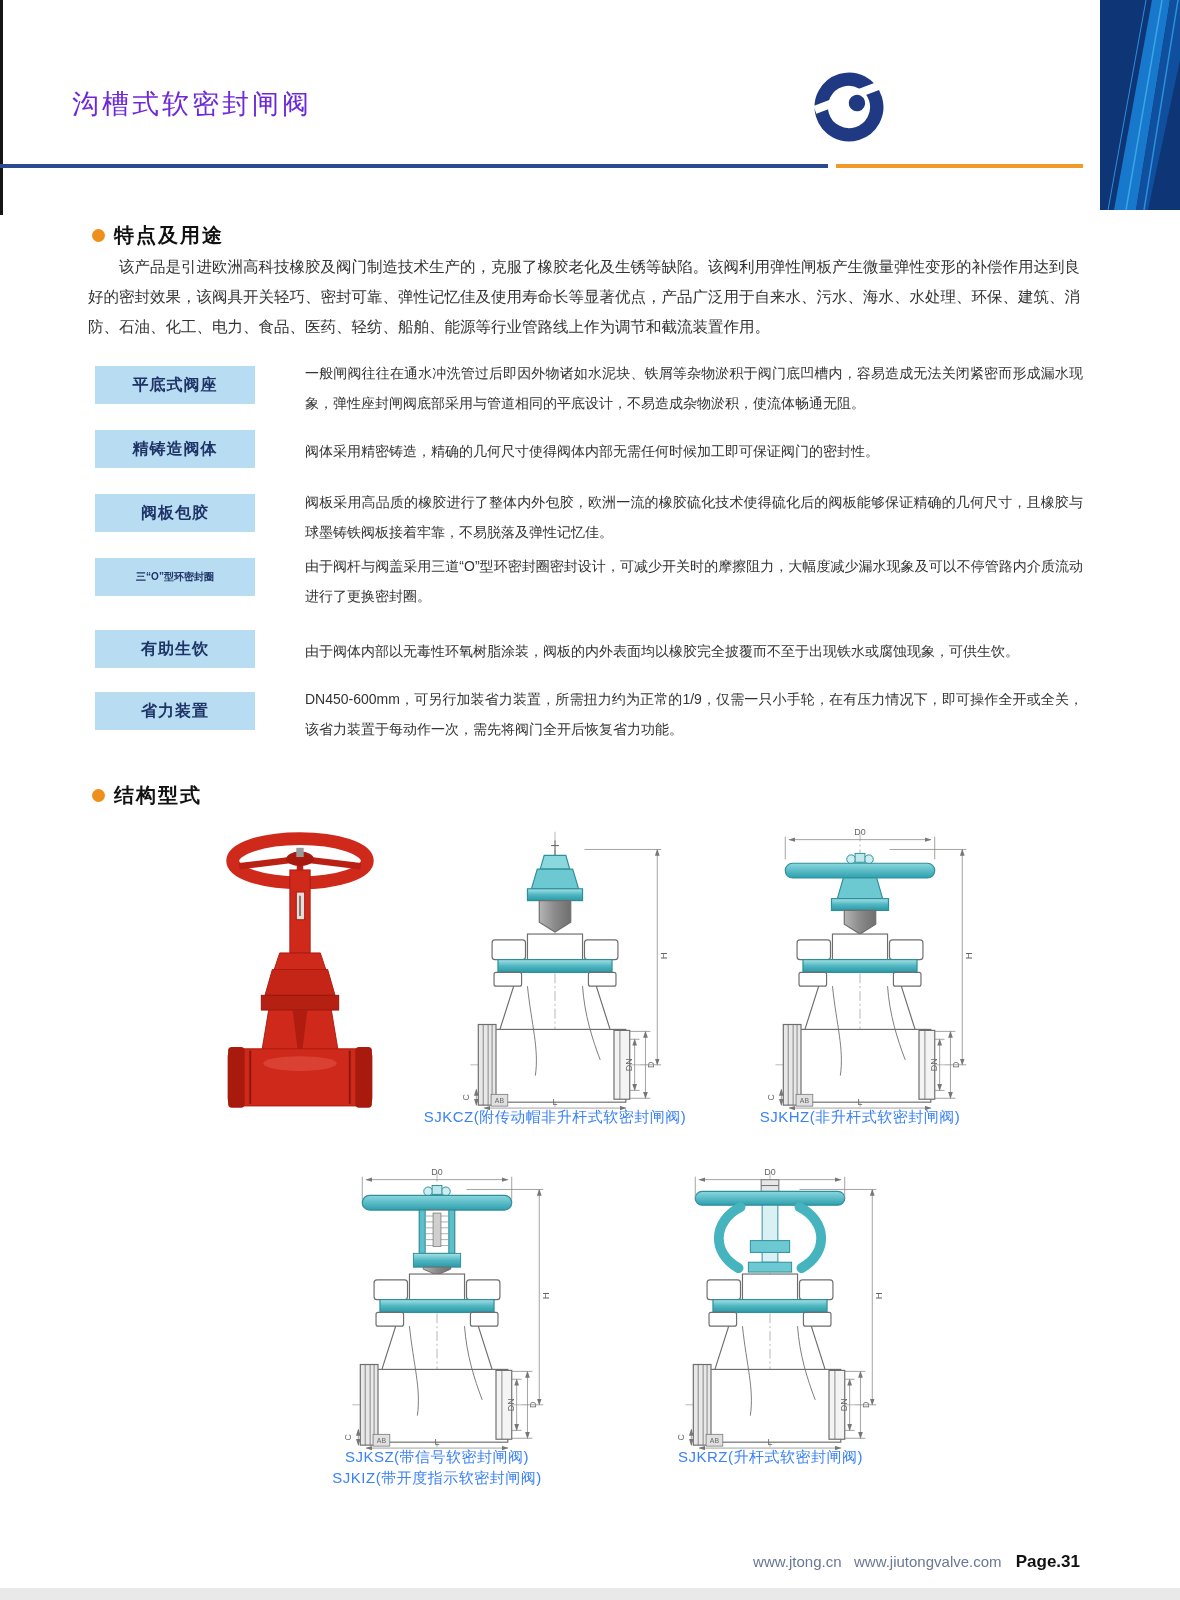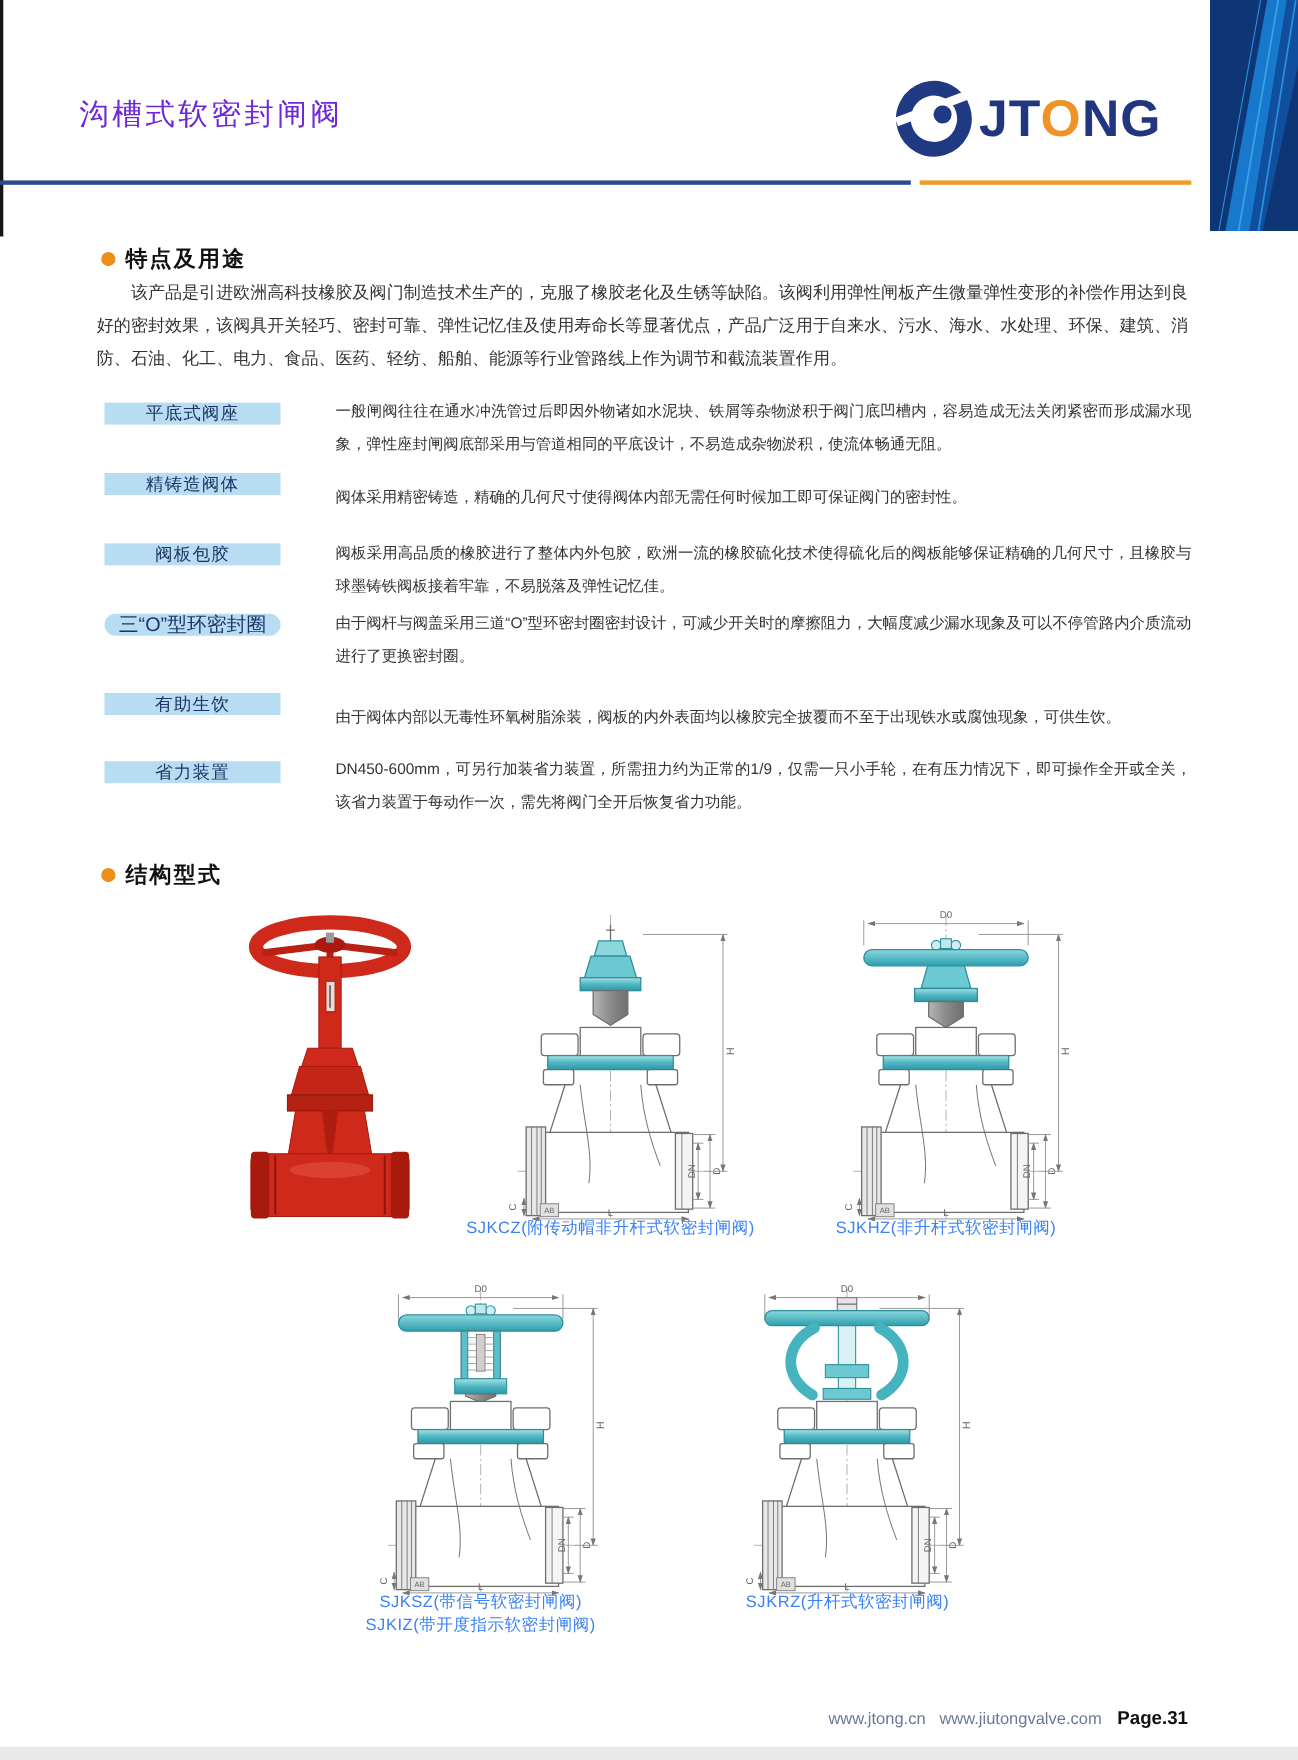--- a/index.html
+++ b/index.html
@@ -20,24 +20,24 @@
   
   .sec-head{display:flex;align-items:center;gap:9px;}
   .sec-dot{width:13px;height:13px;border-radius:50%;background:#ee8f1c;}
   .sec-title{font-size:20px;font-weight:bold;color:#111;letter-spacing:2px;}
   #sec1{left:92px;top:222px;}
   #sec2{left:92px;top:782px;}
   #intro{left:88px;top:252px;width:992px;font-size:15.5px;line-height:30px;
          text-align:justify;text-indent:2em;color:#333;}
 
   
-  .feat-box{left:95px;width:160px;height:20px;background:#b8dcf2;color:#1e3466;
-            font-weight:normal;font-size:16px;letter-spacing:1px;display:flex;
+  .feat-box{left:95px;width:160px;height:38px;background:#b8dcf2;color:#1e3466;
+            font-weight:bold;font-size:16px;letter-spacing:1px;display:flex;
             align-items:center;justify-content:center;}
-  .feat-box.long{font-size:18px;letter-spacing:0;border-radius:14px;}
+  .feat-box.long{font-size:10px;letter-spacing:0;}
   .feat-text{left:305px;width:778px;font-size:14px;line-height:30px;text-align:justify;color:#333;}
 
   
   .caption{font-size:15px;color:#3b82f6;text-align:center;letter-spacing:.5px;line-height:21px;}
   svg text{font-family:"Liberation Sans",sans-serif;}
 
   
   #footer{left:600px;top:1552px;width:480px;text-align:right;font-size:15px;color:#6a7894;}
   #footer .page{font-size:17px;font-weight:bold;color:#111;margin-left:10px;}
   #bottom-strip{left:0;top:1588px;width:1180px;height:12px;background:#e9e9e9;}
@@ -137,21 +137,20 @@
 <div class="abs" id="rule-orange"></div>
 
 <div class="abs" id="logo">
   <svg width="74" height="74" viewBox="0 0 72 72">
     <g transform="rotate(28 36 36)">
       <circle cx="36" cy="36" r="27" fill="none" stroke="#1f3a82" stroke-width="13"></circle>
       <line x1="8" y1="54" x2="52" y2="4" stroke="#ffffff" stroke-width="8"></line>
       <circle cx="41" cy="29" r="8" fill="#1f3a82"></circle>
     </g>
   </svg>
-  <div class="word"><span>JT</span><span class="o">O</span><span>NG</span></div>
 </div>
 
 <svg class="abs" id="corner-band" viewBox="0 0 80 210" preserveAspectRatio="none">
   <rect width="80" height="210" fill="#0e3576"></rect>
   <polygon points="14,210 52,0 70,0 36,210" fill="#1878cc"></polygon>
   <polygon points="36,210 70,0 80,0 80,60 48,210" fill="#0f4f9e"></polygon>
   <line x1="26" y1="210" x2="62" y2="0" stroke="#3aa6e8" stroke-width="1.5"></line>
   <line x1="44" y1="210" x2="78" y2="0" stroke="#2d90da" stroke-width="1.5"></line>
   <line x1="8" y1="210" x2="46" y2="0" stroke="#2d90da" stroke-width="1"></line>
 </svg>

